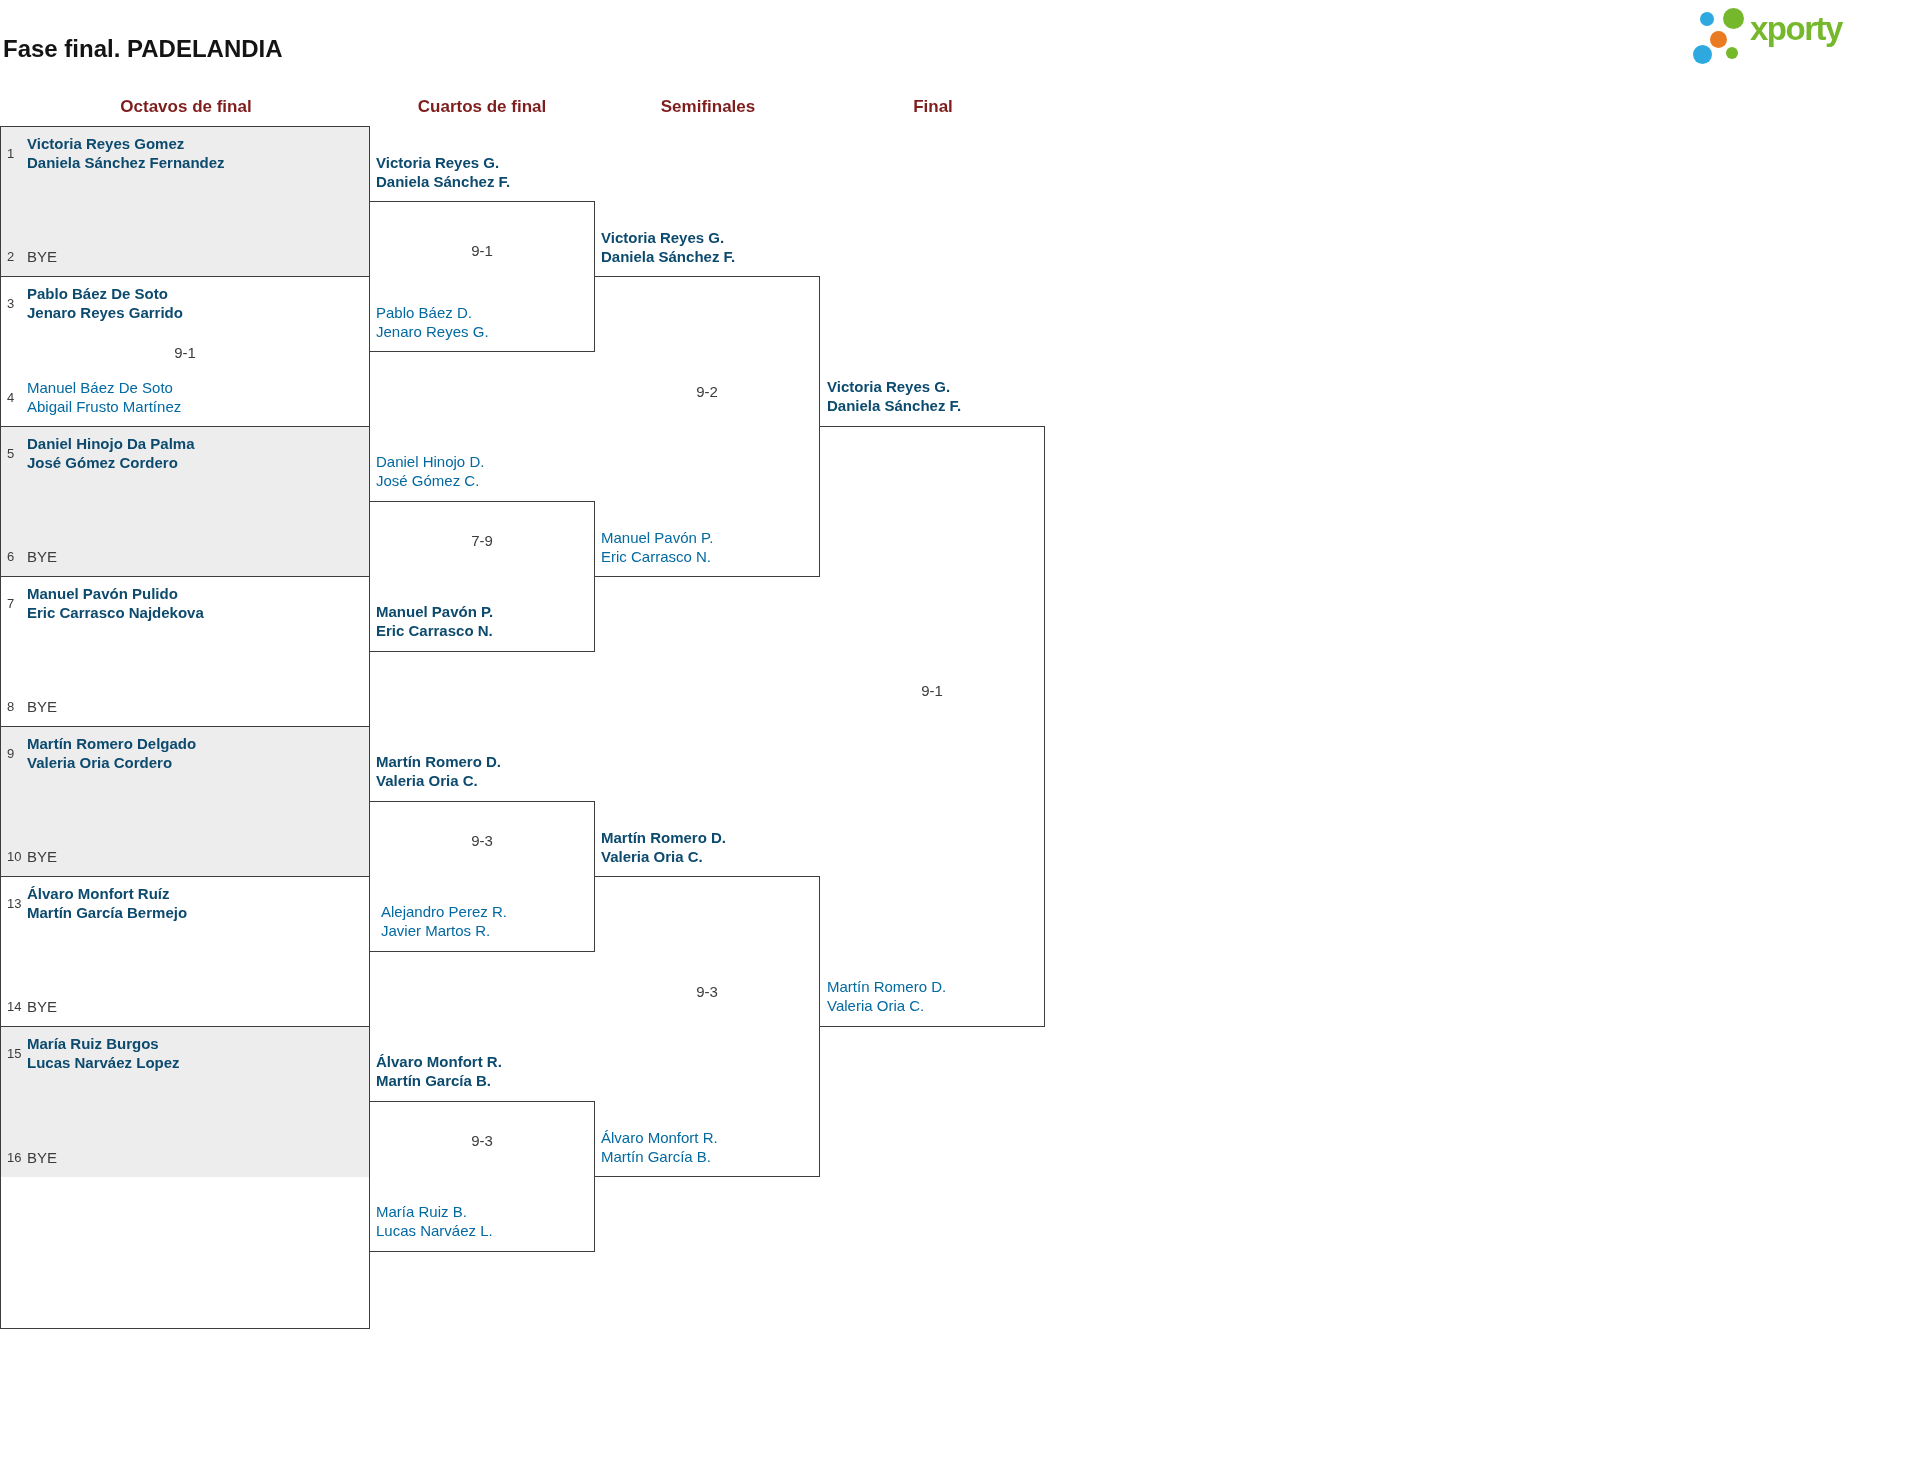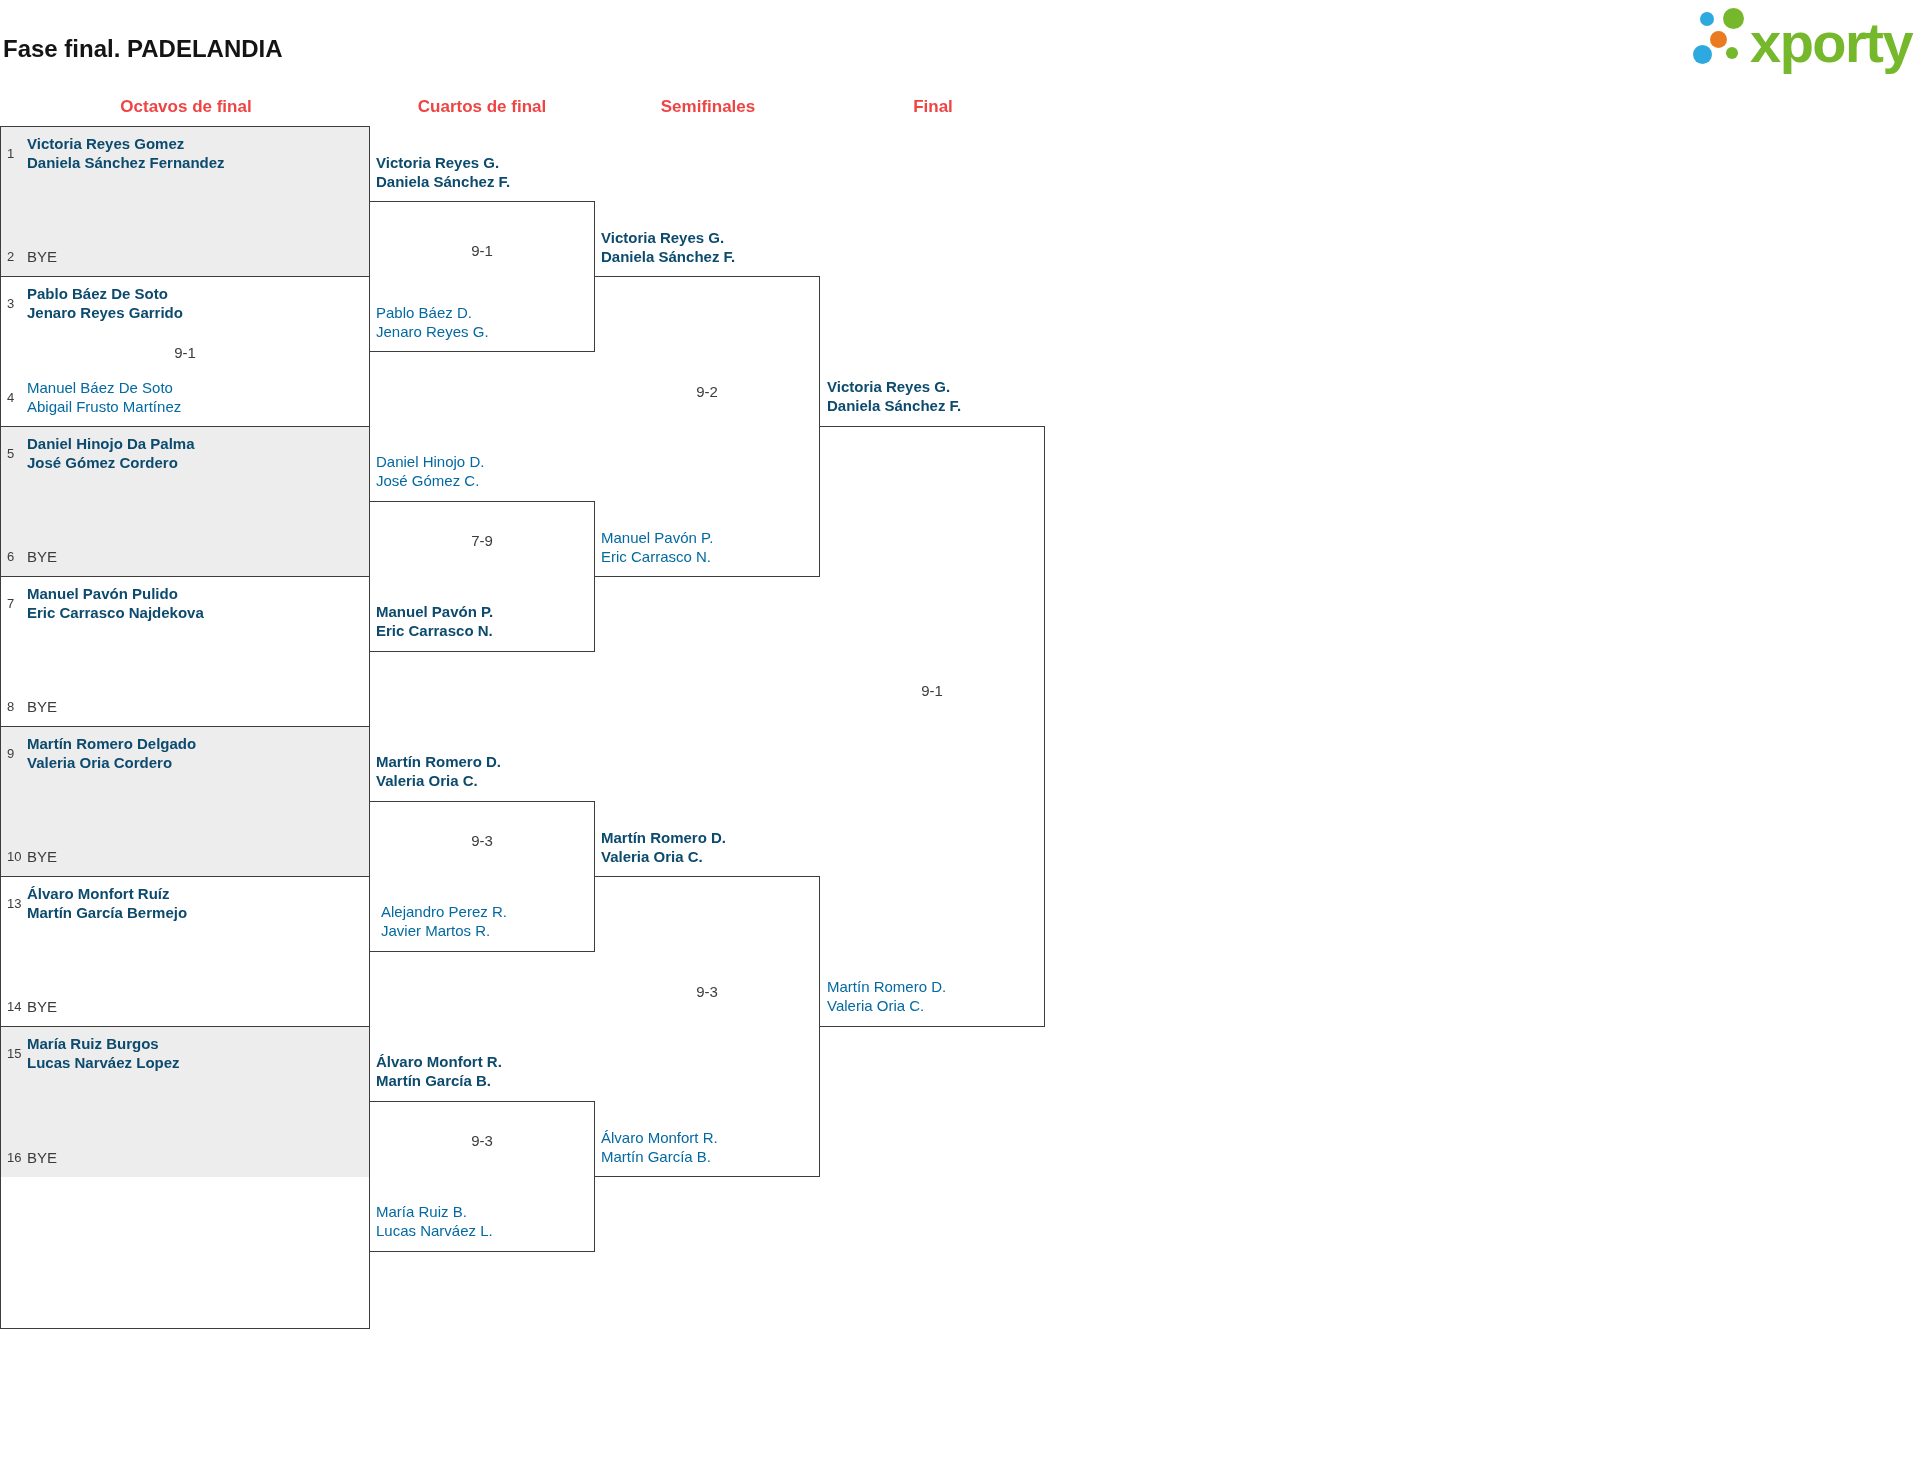--- a/index.html
+++ b/index.html
@@ -3,21 +3,21 @@
 <meta charset="utf-8">
 <style>
   * { margin:0; padding:0; box-sizing:border-box; }
   html,body { background:#fff; }
   body { font-family:"Liberation Sans", sans-serif; }
   #stage { position:relative; width:1920px; height:1459px; background:#fff; overflow:hidden; }
 
   .title1 { position:absolute; left:3px; top:3px; font-size:27px; font-weight:bold; color:#141414; }
   .title2 { position:absolute; left:3px; top:35px; font-size:24px; font-weight:bold; color:#141414; }
 
-  .rh { position:absolute; top:97px; width:220px; text-align:center; font-size:17px; font-weight:bold; color:#ef4444; }
+  .rh { position:absolute; top:97px; width:220px; text-align:center; font-size:17px; font-weight:bold; color:#7f1d1d; }
 
   
   .obox { position:absolute; left:0; top:126px; width:370px; height:1203px; border:1.5px solid #3d3d3d; }
   .orow { position:relative; height:150px; border-bottom:1.5px solid #3d3d3d; background:#fff; }
   .orow:last-child { border-bottom:none; }
   .orow:nth-child(odd) { background:#ededed; }
   .tslot { position:absolute; left:0; display:flex; align-items:center; }
   .tslot.top { top:7px; }
   .tslot.bot { bottom:10px; }
   .seed { width:26px; padding-left:6px; font-size:13px; color:#3c3c3c; flex:none; }
@@ -28,21 +28,21 @@
   .orow .score { position:absolute; left:0; top:67px; width:100%; text-align:center; font-size:15px; color:#3c3c3c; }
 
   
   .mbox { position:absolute; border:1.5px solid #3d3d3d; border-left:none; }
 
   .cscore { position:absolute; text-align:center; font-size:15px; color:#3c3c3c; }
   .label { position:absolute; width:216px; font-size:15px; line-height:19px; }
 
   
   .dot { position:absolute; border-radius:50%; }
-  .logo-text { position:absolute; left:1750px; top:10px; font-size:56px; font-weight:bold; letter-spacing:-1.5px; color:#76b82b; }
+  .logo-text { position:absolute; left:1750px; top:10px; font-size:33px; font-weight:bold; letter-spacing:-1.5px; color:#76b82b; }
 </style>
 </head>
 <body>
 
 <div id="stage">
 
   <div class="title2">Fase final. PADELANDIA</div>
 
   <div>
     <div class="dot" style="left:1700px;top:12px;width:14px;height:14px;background:#2ea9df;"></div>

